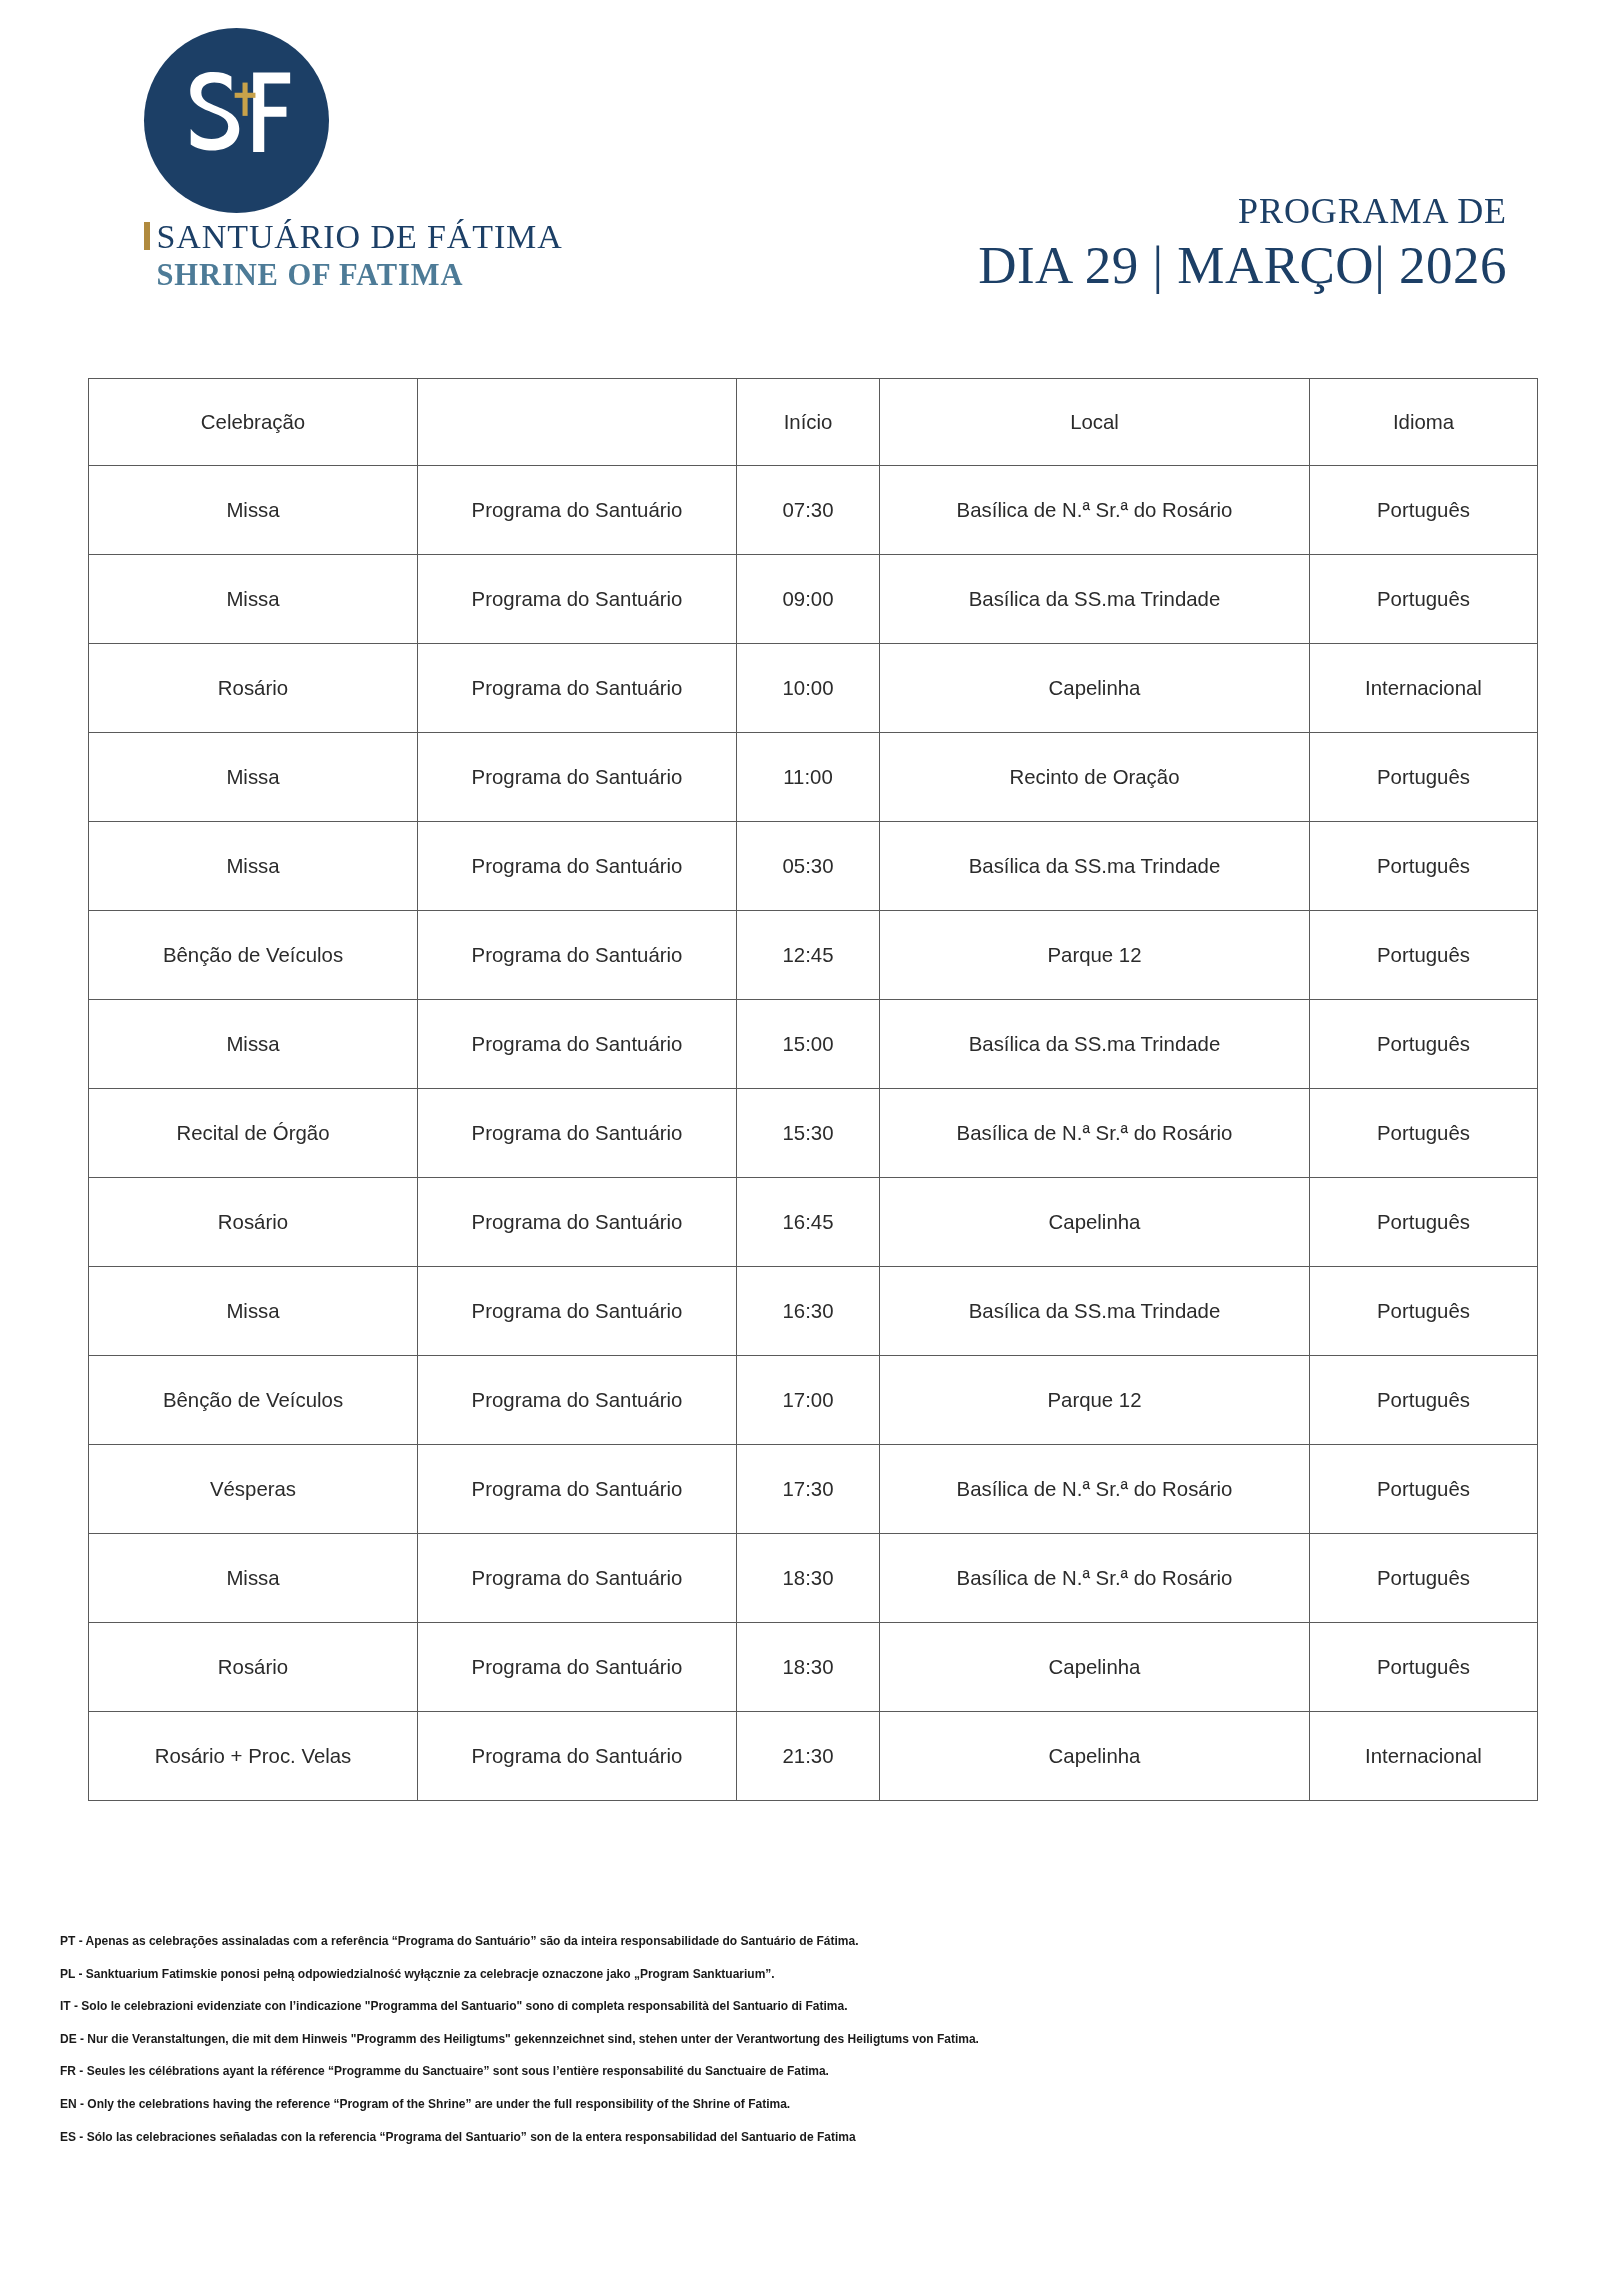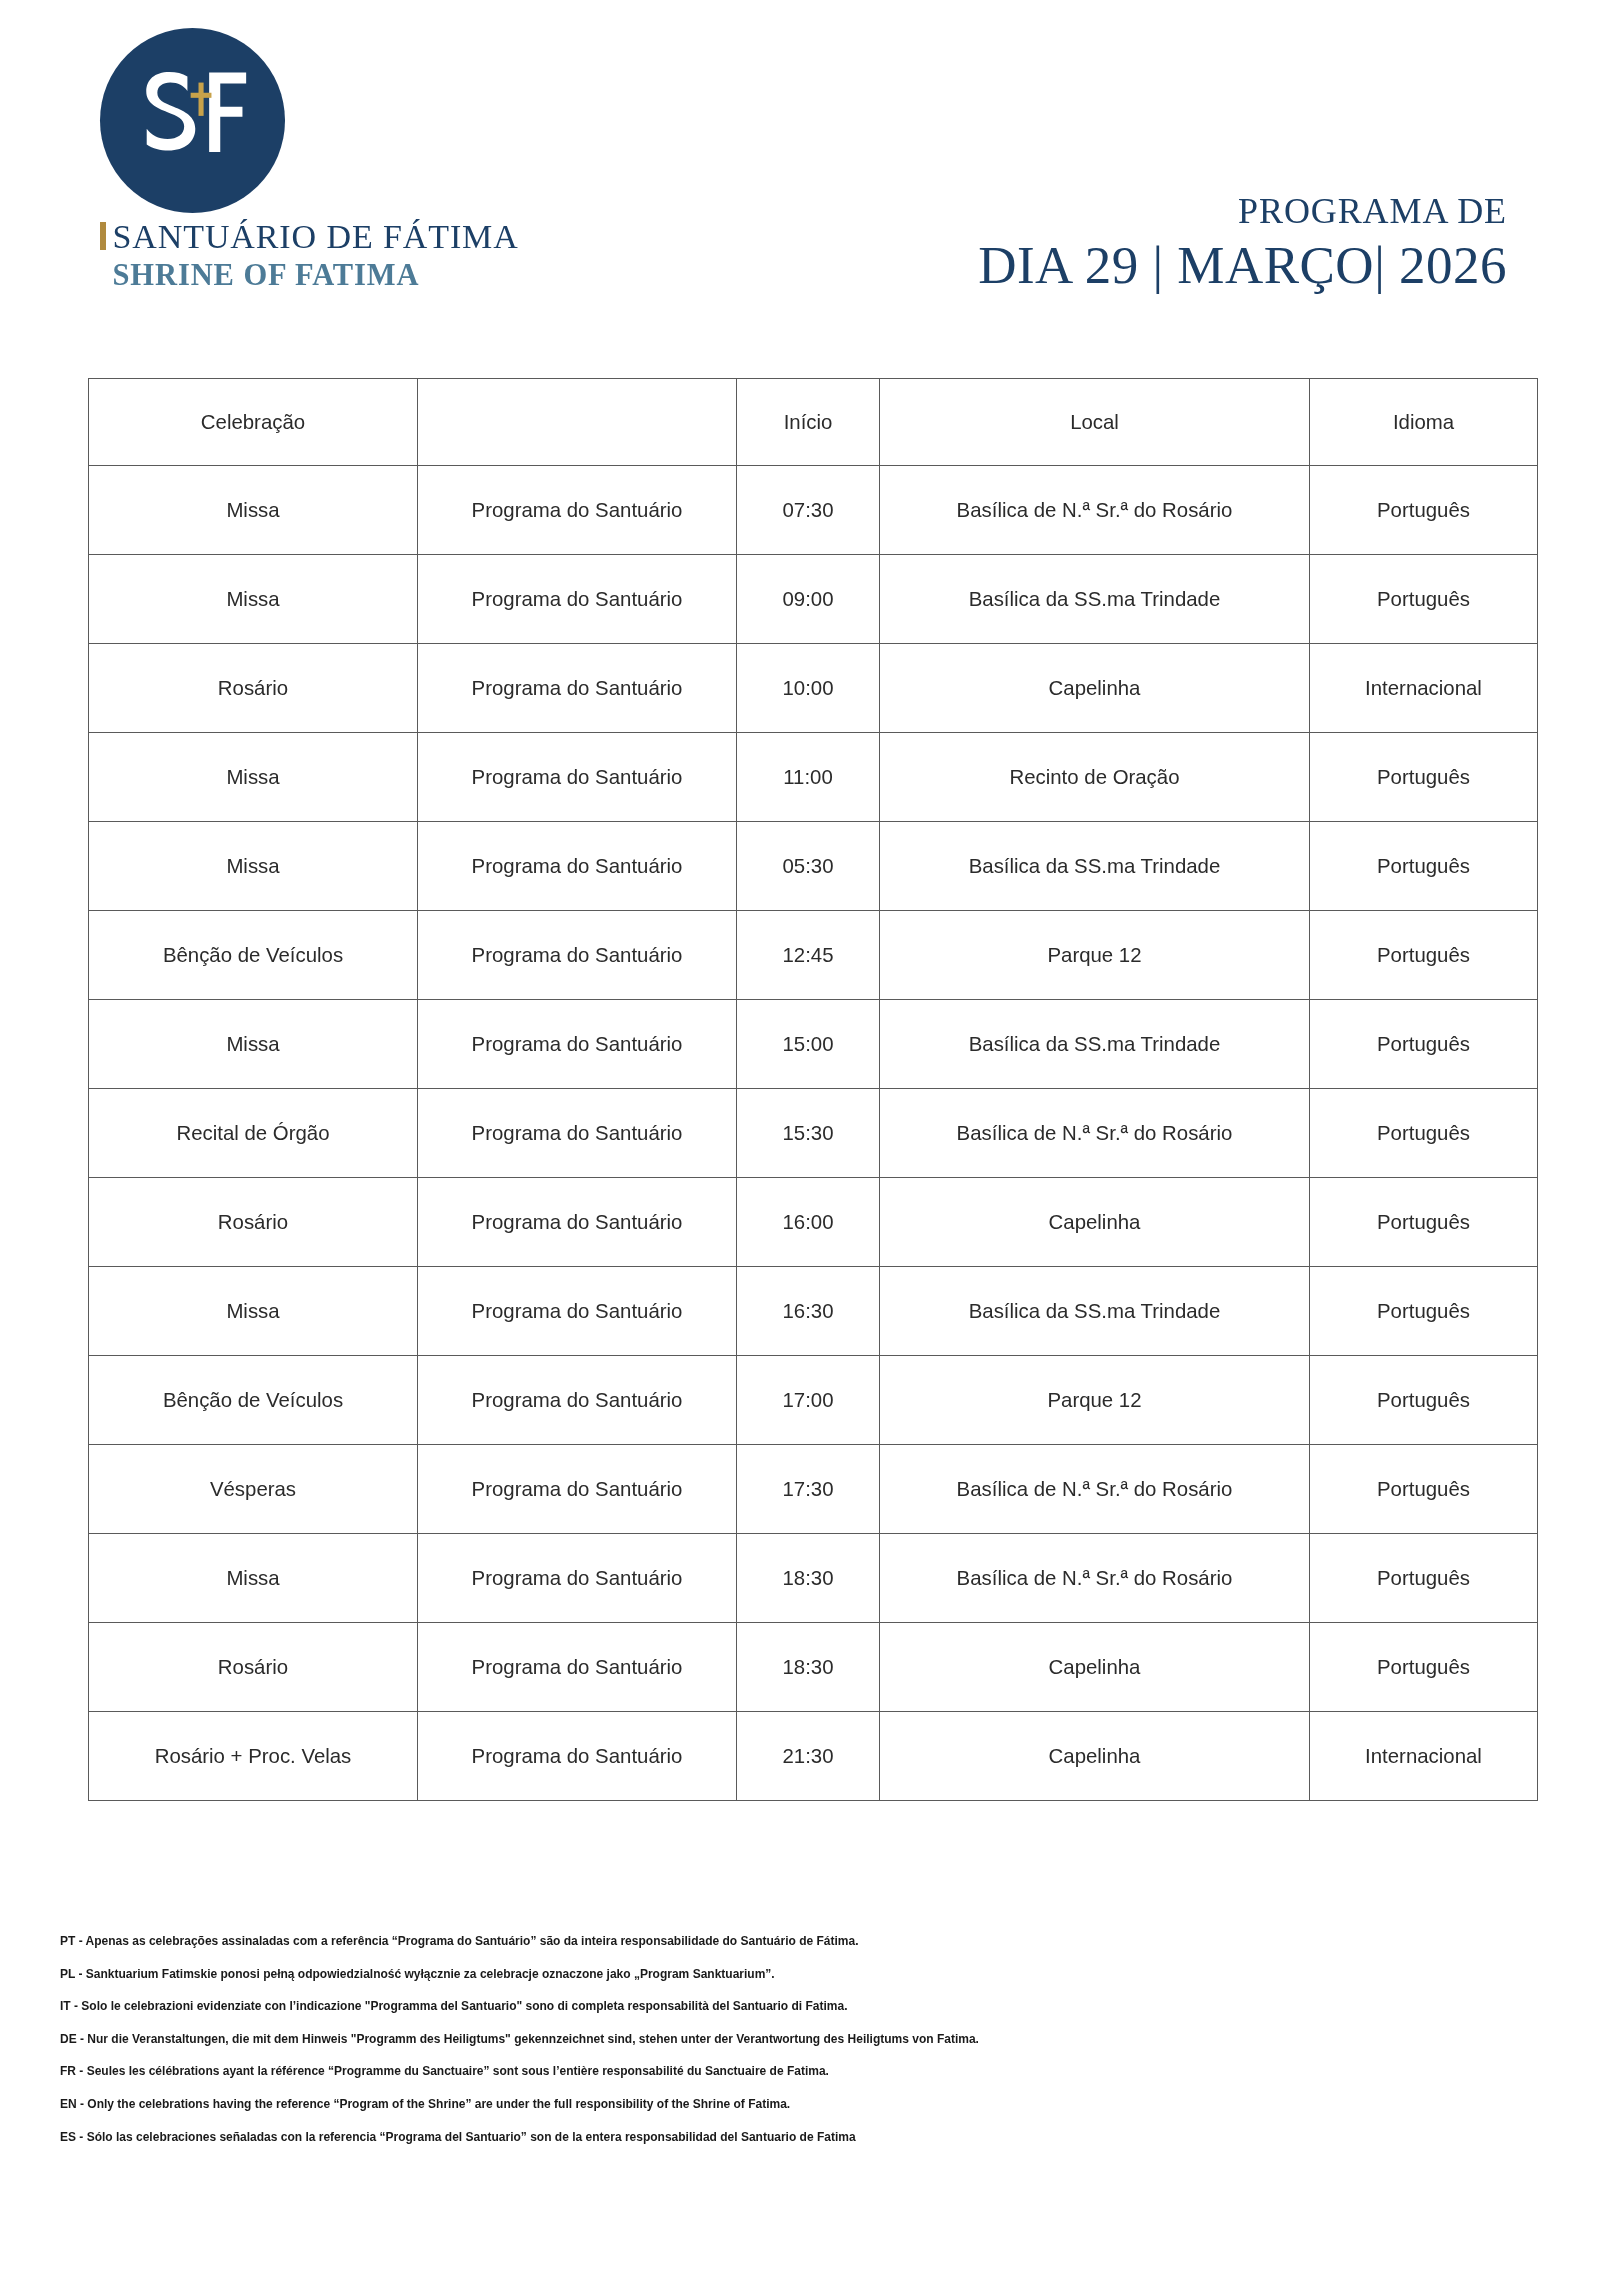--- a/index.html
+++ b/index.html
@@ -23,20 +23,21 @@
     box-sizing: border-box;
     padding: 0;
   }
 
   
   .header {
     position: relative;
     height: 352px;
     padding: 0 83px;
     box-sizing: border-box;
+    margin-left: 44px;
   }
 
   .brand {
     position: absolute;
     left: 86px;
     top: 28px;
     width: 648px;
   }
 
   .logo-wrap {
@@ -271,21 +272,21 @@
         <tr>
           <td>Recital de Órgão</td>
           <td>Programa do Santuário</td>
           <td>15:30</td>
           <td>Basílica de N.ª Sr.ª do Rosário</td>
           <td>Português</td>
         </tr>
         <tr>
           <td>Rosário</td>
           <td>Programa do Santuário</td>
-          <td>16:00</td>
+          <td>16:45</td>
           <td>Capelinha</td>
           <td>Português</td>
         </tr>
         <tr>
           <td>Missa</td>
           <td>Programa do Santuário</td>
           <td>16:30</td>
           <td>Basílica da SS.ma Trindade</td>
           <td>Português</td>
         </tr>

